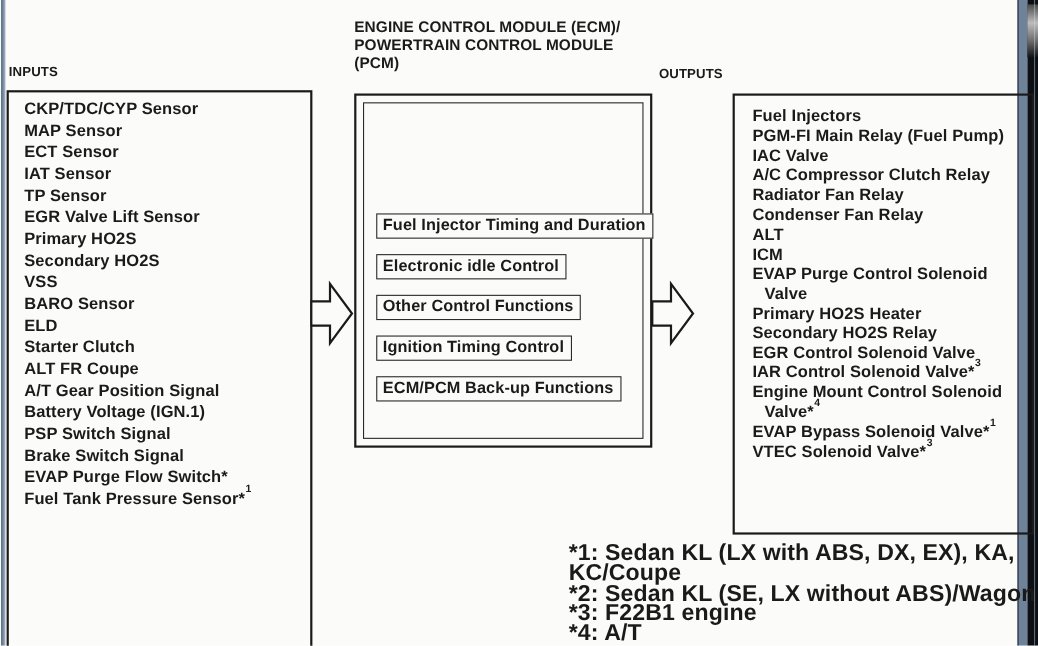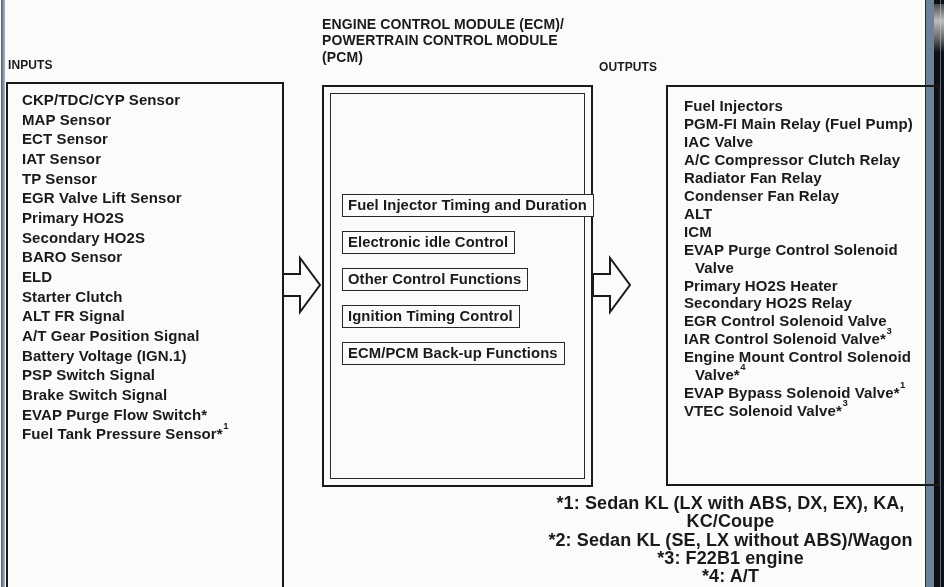--- a/index.html
+++ b/index.html
@@ -33,39 +33,39 @@
   .col-label{position:absolute;font-size:12px;}
   #inputs-label{left:8px;top:58px;}
   #outputs-label{left:599px;top:60px;}
   #ecm-title{position:absolute;left:322px;top:16px;line-height:16.4px;font-size:14px;}
 
   
   .big-box{position:absolute;border:2px solid var(--ink);background:transparent;}
   #inputs-box{left:6px;top:82px;width:278px;height:520px;padding:6px 4px 0 14px;}
   #inputs-box .li{line-height:19.65px;white-space:nowrap;}
 
-  #ecm-outer{left:322px;top:85px;width:271px;height:402px;padding-left:27px;}
+  #ecm-outer{left:322px;top:85px;width:271px;height:322px;padding-left:27px;}
   #ecm-inner{position:absolute;left:6px;top:6px;right:6px;bottom:6px;
     border:1.5px solid #2a2a2a;padding:100px 0 0 11px;}
   .fn-box{display:inline-block;border:1.5px solid #2a2a2a;padding:2px 6px 3px 5px;
     font-size:14.8px;margin-bottom:14px;white-space:nowrap;background:var(--page-bg);}
   #ecm-inner .fn-wrap{display:flex;flex-direction:column;align-items:flex-start;}
 
   #outputs-box{left:632px;top:85px;width:274px;height:401px;padding:10px 3px 0 16px;margin-left:34px;}
   #outputs-box .lo{line-height:17.95px;padding-left:11px;text-indent:-11px;}
 
   sup{font-size:9.5px;line-height:0;position:relative;top:-4.5px;margin-left:.5px;}
 
   
   .arrow{position:absolute;width:40px;height:64px;}
   #arrow-in{left:282px;top:253px;}
   #arrow-out{left:592px;top:253px;}
 
   
-  #footnotes{position:absolute;left:517px;top:494px;line-height:18.3px;font-size:18px;text-align:center;}
+  #footnotes{position:absolute;left:517px;top:494px;line-height:18.3px;font-size:21px;}
 </style>
 </head>
 <body>
 
 <div id="stage">
 
   <div class="left-edge"></div>
   <div class="right-blue"></div>
   <div class="right-black">
     <div class="shine"></div>
@@ -93,28 +93,29 @@
         <div class="li"><span>IAT Sensor</span></div>
 
         <div class="li"><span>TP Sensor</span></div>
 
         <div class="li"><span>EGR Valve Lift Sensor</span></div>
 
         <div class="li"><span>Primary HO2S</span></div>
 
         <div class="li"><span>Secondary HO2S</span></div>
 
+        <div class="li"><span>VSS</span></div>
 
         <div class="li"><span>BARO Sensor</span></div>
 
         <div class="li"><span>ELD</span></div>
 
         <div class="li"><span>Starter Clutch</span></div>
 
-        <div class="li"><span>ALT FR Signal</span></div>
+        <div class="li"><span>ALT FR Coupe</span></div>
 
 
         <div class="li"><span>A/T Gear Position Signal</span></div>
 
         <div class="li"><span>Battery Voltage (IGN.1)</span></div>
 
         <div class="li"><span>PSP Switch Signal</span></div>
 
         <div class="li"><span>Brake Switch Signal</span></div>
 

